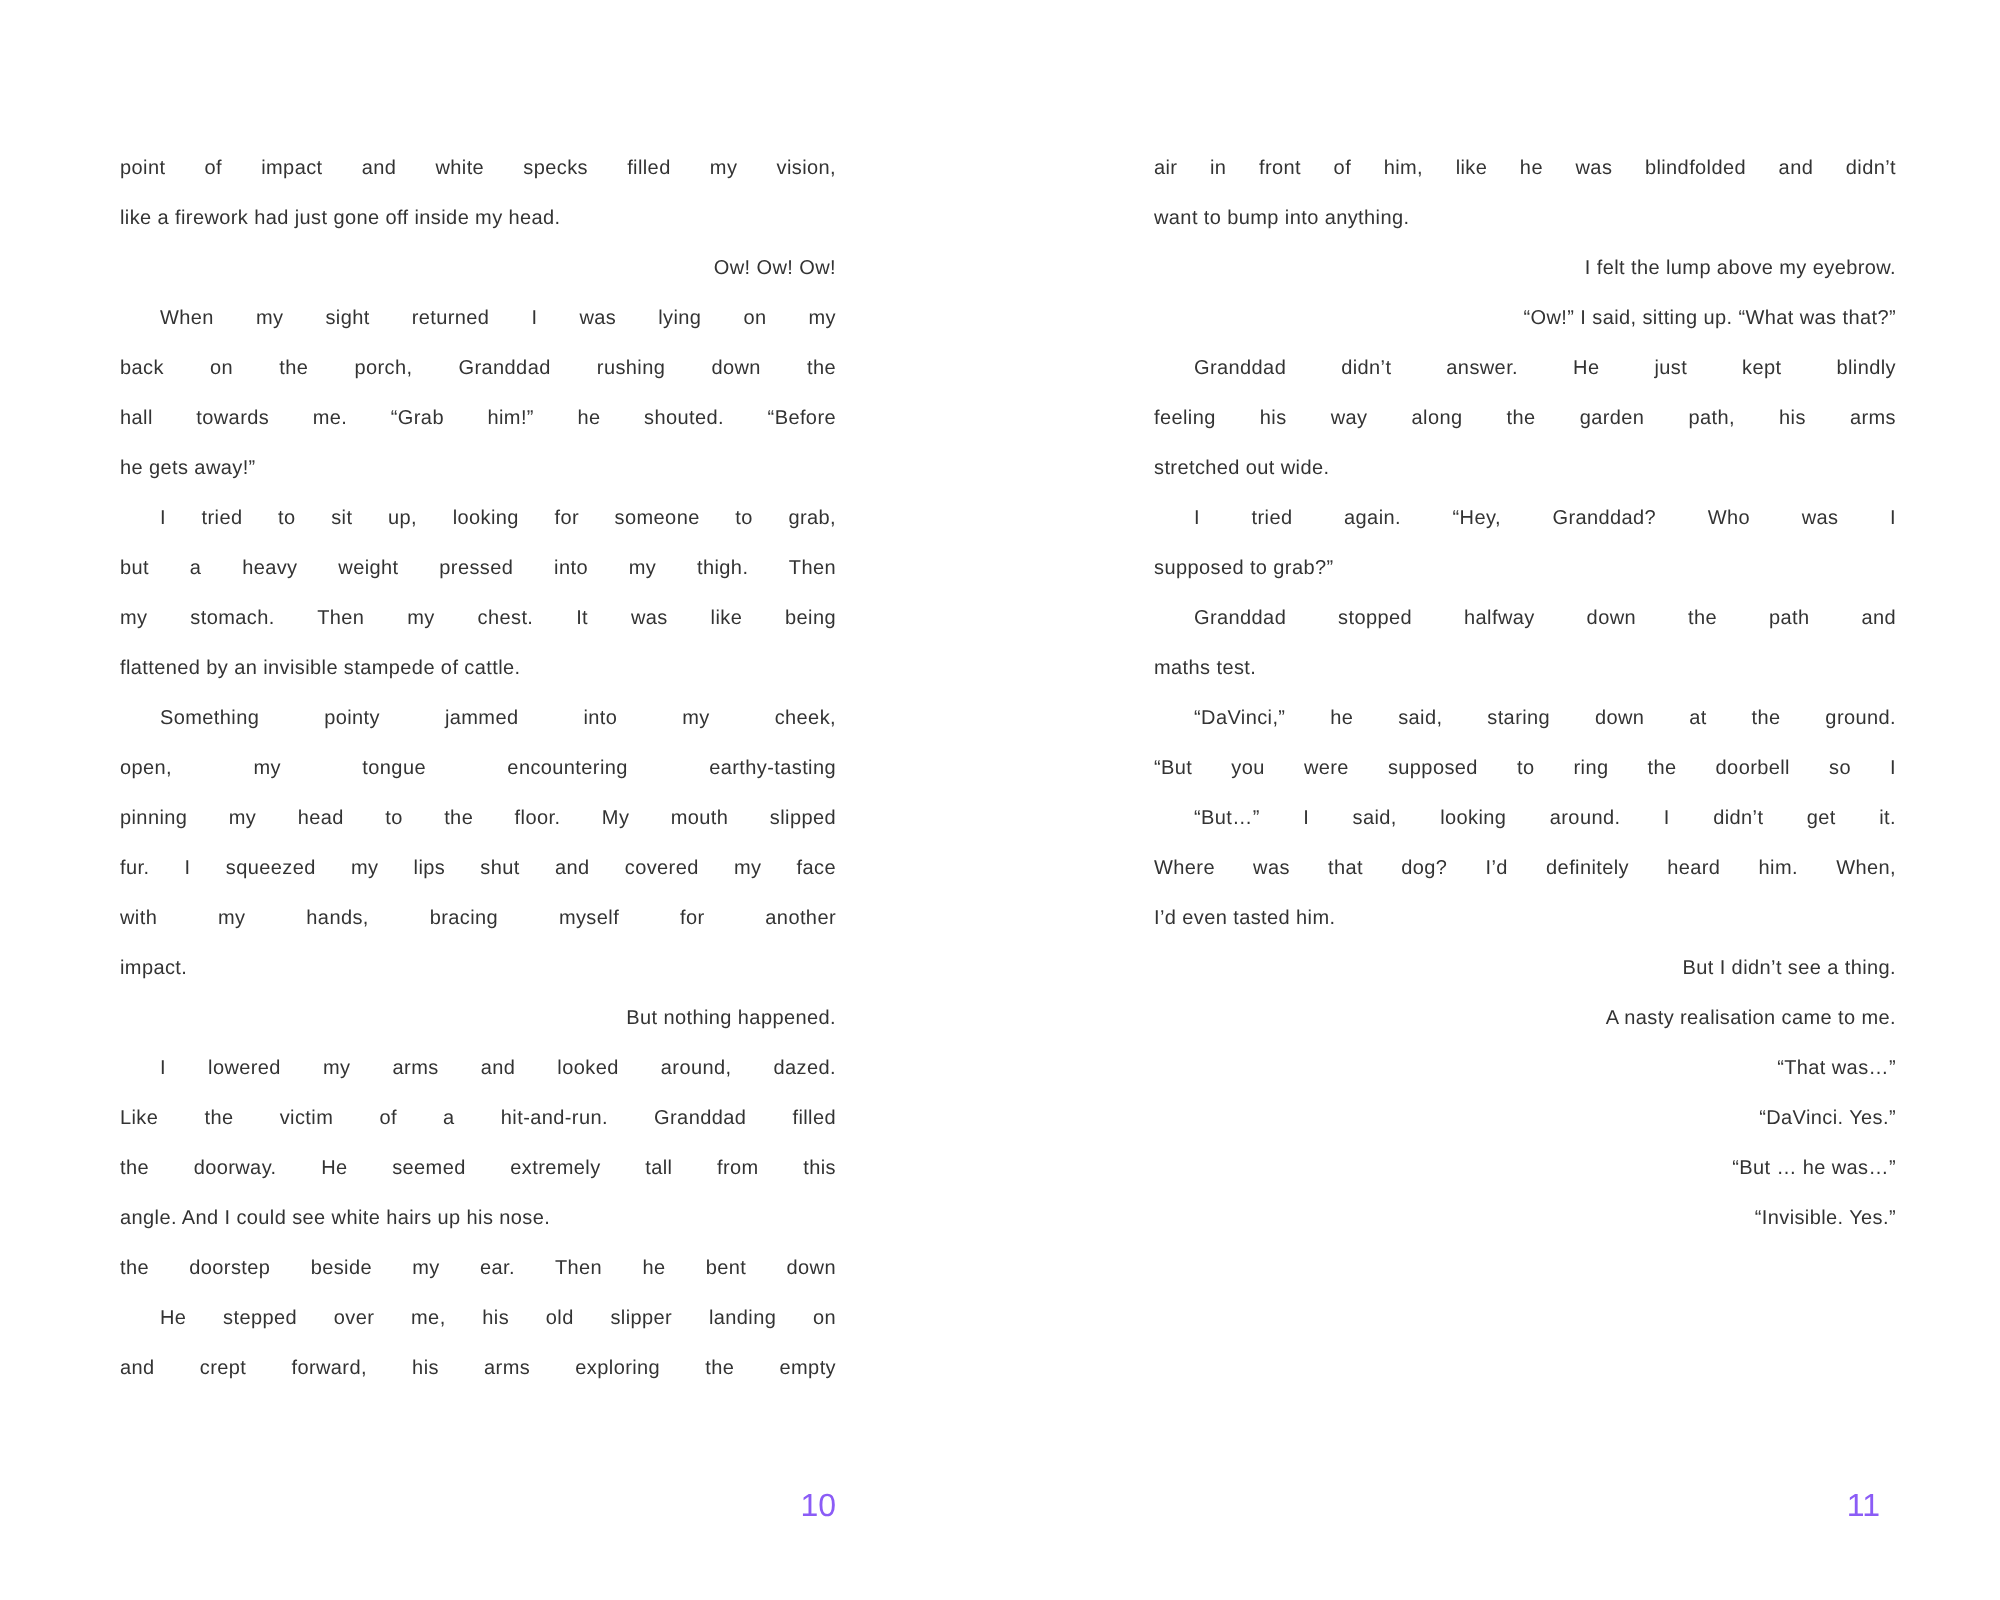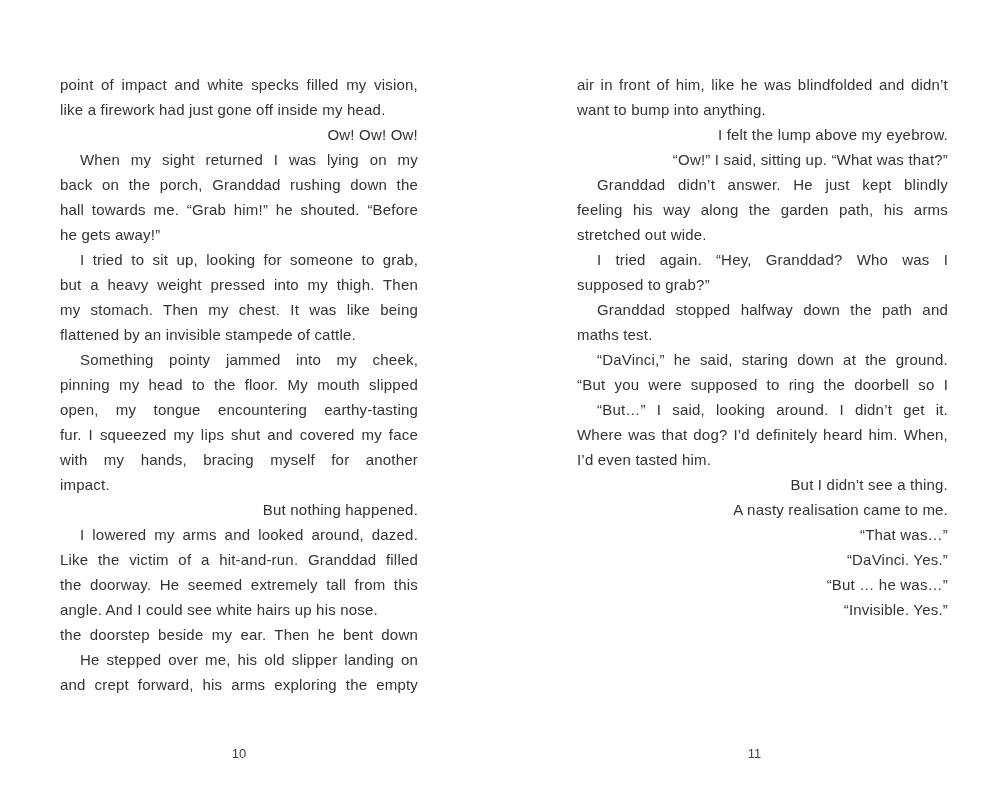--- a/index.html
+++ b/index.html
@@ -17,39 +17,39 @@
   }
   .page-column {
     position: absolute;
     top: 72px;
   }
   .page-column.left  { left: 60px;  width: 358px; }
   .page-column.right { left: 577px; width: 371px; }
   .line {
     height: 25px;
     line-height: 25px;
-    font-size: 15px;
+    font-size: 10px;
     letter-spacing: 0.2px;
     color: #333333;
     text-align: left;
     overflow: visible;
   }
   .line.indent { padding-left: 20px; text-align: right; }
   .line.justify {
     text-align: justify;
     text-align-last: justify;
   }
   .page-number {
     position: absolute;
     top: 744px;
     height: 20px;
     line-height: 20px;
-    font-size: 13px;
-    color: #404040;
-    text-align: center;
+    font-size: 16px;
+    color: #8b5cf6;
+    text-align: right;
   }
   .page-number.left  { left: 60px;  width: 358px; }
   .page-number.right { left: 569px; width: 371px; }
 </style>
 </head>
 <body>
 
 <div class="spread">
 
   <div class="page-column left">
@@ -58,22 +58,22 @@
       <div class="line indent">Ow! Ow! Ow!</div>
       <div class="line indent justify">When my sight returned I was lying on my</div>
       <div class="line justify">back on the porch, Granddad rushing down the</div>
       <div class="line justify">hall towards me. “Grab him!” he shouted. “Before</div>
       <div class="line">he gets away!”</div>
       <div class="line indent justify">I tried to sit up, looking for someone to grab,</div>
       <div class="line justify">but a heavy weight pressed into my thigh. Then</div>
       <div class="line justify">my stomach. Then my chest. It was like being</div>
       <div class="line">flattened by an invisible stampede of cattle.</div>
       <div class="line indent justify">Something pointy jammed into my cheek,</div>
+      <div class="line justify">open, my tongue encountering earthy-tasting</div>
       <div class="line justify">pinning my head to the floor. My mouth slipped</div>
-      <div class="line justify">open, my tongue encountering earthy-tasting</div>
       <div class="line justify">fur. I squeezed my lips shut and covered my face</div>
       <div class="line justify">with my hands, bracing myself for another</div>
       <div class="line">impact.</div>
       <div class="line indent">But nothing happened.</div>
       <div class="line indent justify">I lowered my arms and looked around, dazed.</div>
       <div class="line justify">Like the victim of a hit-and-run. Granddad filled</div>
       <div class="line justify">the doorway. He seemed extremely tall from this</div>
       <div class="line">angle. And I could see white hairs up his nose.</div>
       <div class="line justify">the doorstep beside my ear. Then he bent down</div>
       <div class="line indent justify">He stepped over me, his old slipper landing on</div>

